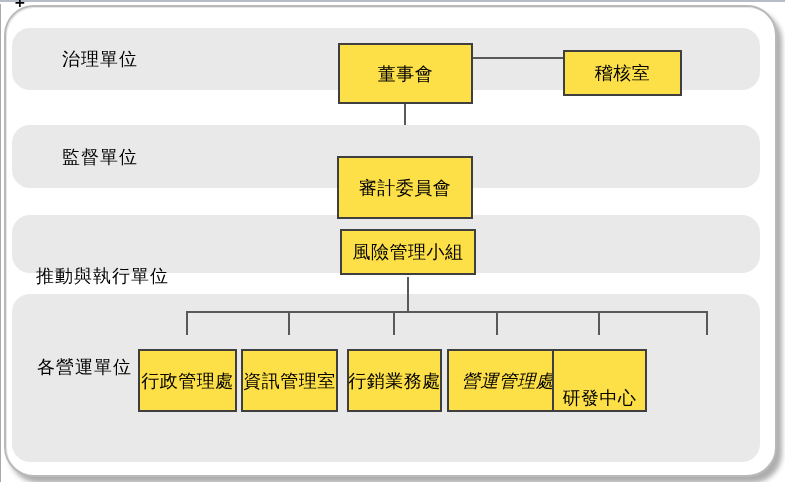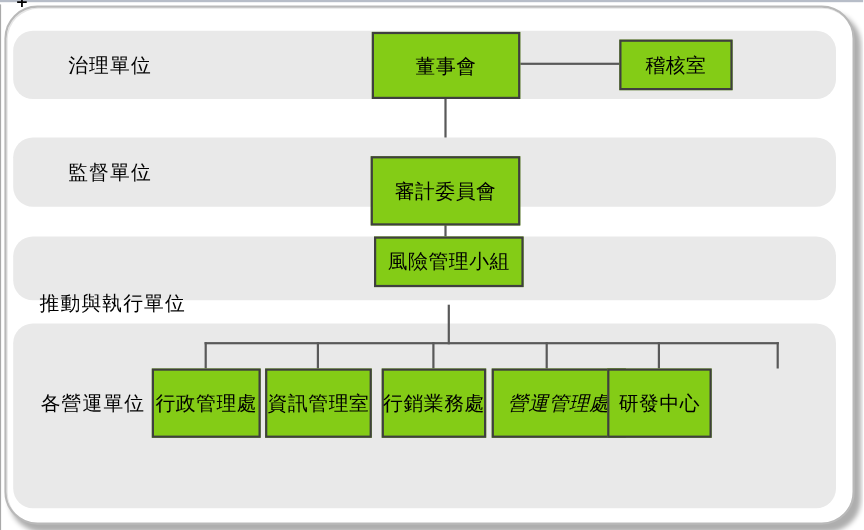--- a/index.html
+++ b/index.html
@@ -22,33 +22,33 @@
   .band-4 { top:294px; height:168px; }
   .lane-label {
     position:absolute; display:flex; align-items:center; justify-content:center;
     font-size:18px; letter-spacing:1px; white-space:nowrap;
   }
   .lane-label-1 { left:40px; top:28px;  width:120px; height:62px; }
   .lane-label-2 { left:40px; top:125px; width:120px; height:63px; }
   .lane-label-3 { left:30px; top:215px; width:145px; height:58px;margin-top:32px; }
   .lane-label-4 { left:27px; top:335px; width:115px; height:63px; }
   .node {
-    position:absolute; background:#84cc16; border:2px solid #3f3f3f;
+    position:absolute; background:#fde047; border:2px solid #3f3f3f;
     display:flex; align-items:center; justify-content:center;
-    font-size:18px; letter-spacing:0.5px; white-space:nowrap; box-sizing:border-box;
+    font-size:18px; letter-spacing:0.5px; white-space:nowrap; box-sizing:border-box;margin-top:14px;
   }
   .node-board           { left:338px; top:29px;  width:135px; height:61px; }
-  .node-audit-office    { left:563px; top:36px;  width:103px; height:46px; }
+  .node-audit-office    { left:563px; top:36px;  width:119px; height:46px; }
   .node-audit-committee { left:337px; top:142px; width:136px; height:63px; }
   .node-risk-team       { left:340px; top:215px; width:136px; height:46px; }
   .node-admin           { left:138px; top:335px; width:99px;  height:63px; }
   .node-it              { left:241px; top:335px; width:97px;  height:63px; }
   .node-marketing       { left:347px; top:335px; width:95px;  height:63px; }
   .node-ops             { left:447px; top:335px; width:122px; height:63px;font-style:italic; }
-  .node-rd              { left:552px; top:335px; width:95px;  height:63px; }
+  .node-rd              { left:552px; top:335px; width:95px;  height:63px;align-items:flex-end; }
   .node-qa              { left:658px; top:333px; width:100px; height:65px; }
   .conn { position:absolute; background:#595959; }
   .conn-h-board-auditoffice { left:473px; top:57px;  width:90px;  height:2px; }
   .conn-v-board-committee   { left:404px; top:90px;  width:2px;   height:35px; }
   .conn-v-committee-risk    { left:404px; top:188px; width:2px;   height:27px; }
   .conn-v-risk-bus          { left:407px; top:277px; width:2px;   height:36px; }
   .conn-bus                 { left:186px; top:311px; width:522px; height:2px; }
   .drop { position:absolute; top:311px; width:2px; height:24px; background:#595959; }
   .drop-1 { left:186px; } .drop-2 { left:288px; } .drop-3 { left:393px; }
   .drop-4 { left:496px; } .drop-5 { left:598px; } .drop-6 { left:706px; }

